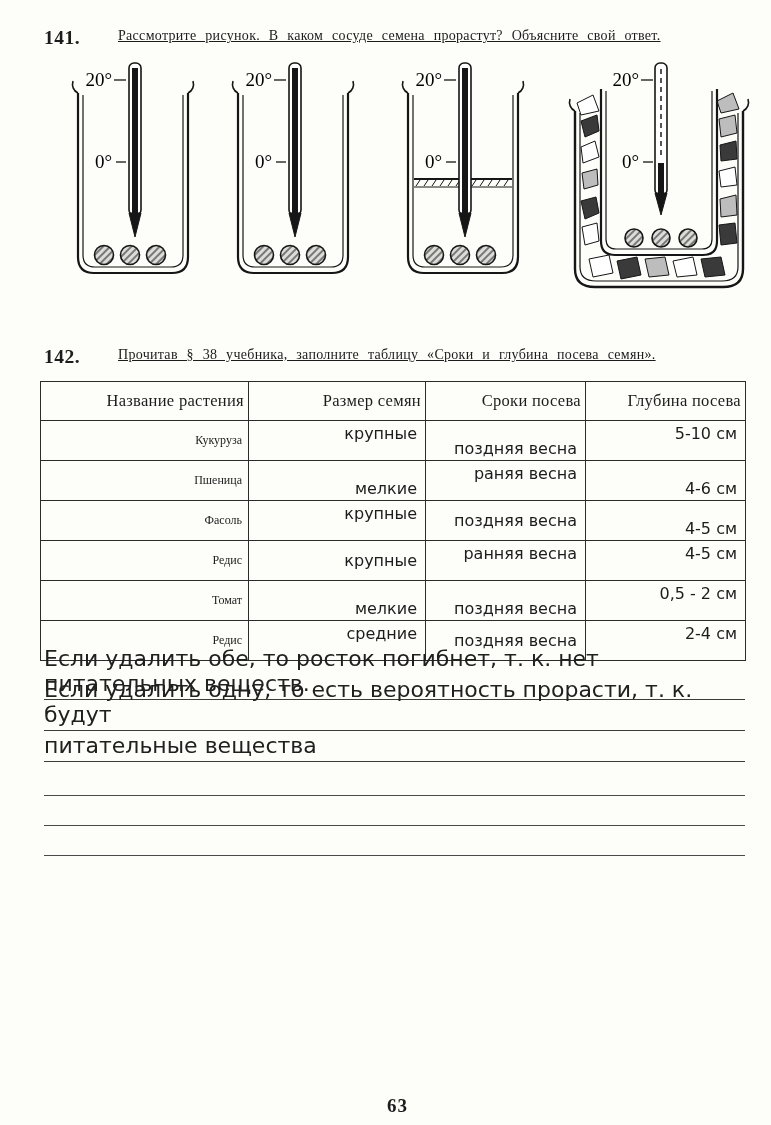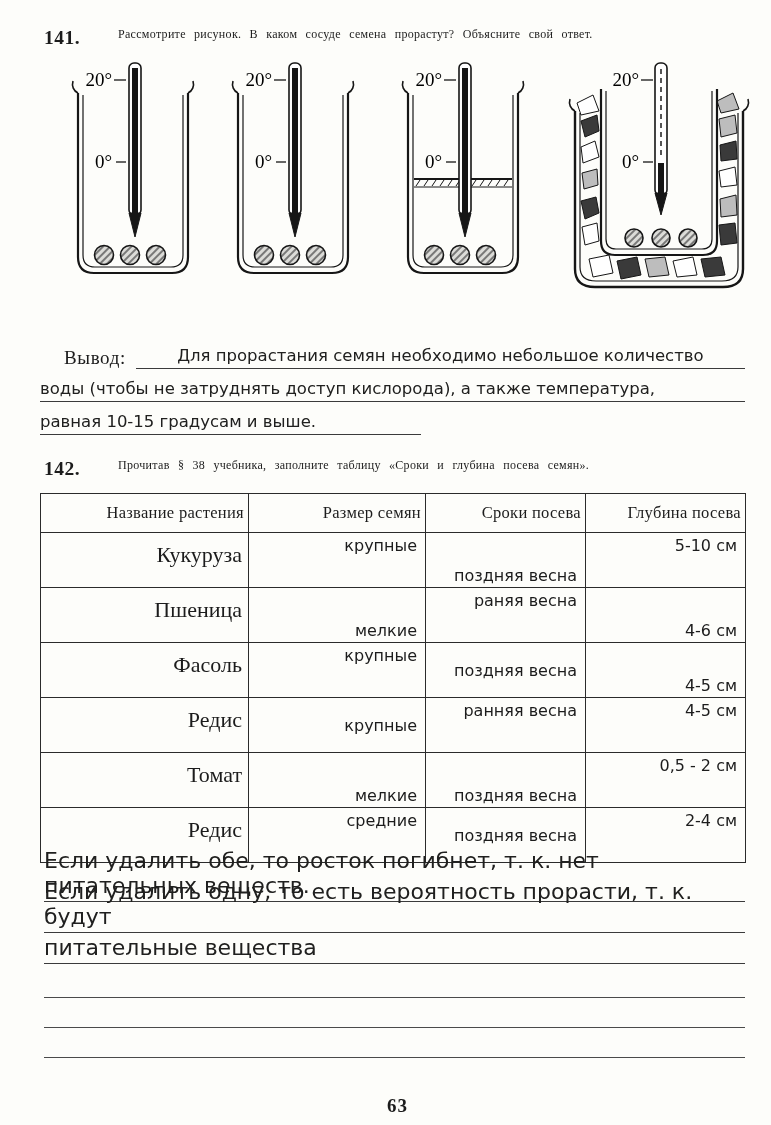--- a/index.html
+++ b/index.html
@@ -9,35 +9,35 @@
     background:#fdfdfa;
     font-family:"Liberation Serif", serif;
     color:#1c1c1c;
     box-sizing:border-box;
     padding-top:26px;
     overflow:hidden;
     margin:0 auto;
   }
   .prompt-row{display:flex;margin:0 26px 0 44px;gap:14px;}
   .num{font-weight:bold;font-size:19.5px;flex:0 0 60px;letter-spacing:.5px;padding-top:1px;}
-  .ptext{flex:1;font-size:12px;line-height:1.42;text-align:justify;letter-spacing:.3px;word-spacing:5px;}
+  .ptext{flex:1;font-size:14px;line-height:1.42;text-align:justify;letter-spacing:.3px;word-spacing:5px;text-decoration:underline;}
   .figure-wrap{margin:8px 0 0 66px;}
   .hw{font-family:"DejaVu Sans", sans-serif;color:#20201f;}
   .underline{border-bottom:1.6px solid #3b3b3b;}
   .conclusion{margin:12px 26px 0 40px;}
   .c-row1{display:flex;align-items:flex-end;height:34px;}
   .c-label{font-size:19px;letter-spacing:.6px;margin-left:24px;padding-right:10px;}
   .c-first{flex:1;font-size:16.5px;text-align:center;padding-bottom:3px;}
   .c-line{height:33px;display:flex;align-items:flex-end;font-size:16.5px;padding-bottom:3px;box-sizing:border-box;}
   .c-short{width:54%;}
   .section-gap-sm{margin-top:22px;}
   .tbl{width:705px;margin:13px 26px 0 40px;border-collapse:collapse;table-layout:fixed;text-align:right;}
   .tbl th,.tbl td{border:1.7px solid #2b2b2b;box-sizing:border-box;}
   .tbl th{font-weight:normal;font-size:16.5px;padding:9px 4px;letter-spacing:.3px;}
-  .tbl td.name{font-size:22px;padding:9px 6px 19px 10px;height:40px;}
+  .tbl td.name{font-size:12px;padding:9px 6px 9px 10px;height:40px;}
   .tbl td.hw-cell{font-family:"DejaVu Sans", sans-serif;font-size:16px;padding:4px 8px;height:40px;vertical-align:middle;}
   .tbl td.v-top{vertical-align:top;padding-top:3px;}
   .tbl td.v-bottom{vertical-align:bottom;padding-bottom:2px;}
   .answers{margin:8px 26px 0 44px;}
   .ans-line{height:31px;display:flex;align-items:flex-end;padding-bottom:3px;box-sizing:border-box;font-size:22px;border-bottom:1.6px solid #3b3b3b;}
   .empty-lines{margin:4px 26px 0 44px;}
   .empty-line{height:29px;border-bottom:1.4px solid #4a4a4a;}
   .page-number{position:absolute;bottom:8px;left:0;width:100%;text-align:center;font-size:19px;font-weight:bold;letter-spacing:1px;margin-left:12px;}
   svg text{font-family:"Liberation Serif", serif;}
 </style>
@@ -149,28 +149,20 @@
           <line x1="92" y1="8" x2="92" y2="98" stroke="#555555" stroke-width="2" stroke-dasharray="5,4"></line>
           <rect x="89" y="102" width="6" height="32" fill="#161616"></rect>
           <polygon points="86,132 98,132 92,154" fill="#161616" stroke="#161616" stroke-linejoin="round"></polygon>
         </g>
         <text x="70" y="25" text-anchor="end" font-size="19">20°</text>
         <text x="70" y="107" text-anchor="end" font-size="19">0°</text>
       </g>
     </svg>
   </div>
 
-  <div class="conclusion">
-    <div class="c-row1">
-      <span class="c-label">Вывод:</span>
-      <span class="hw underline c-first">Для прорастания семян необходимо небольшое количество</span>
-    </div>
-    <div class="hw underline c-line">воды (чтобы не затруднять доступ кислорода), а также температура,</div>
-    <div class="hw underline c-line c-short">равная 10-15 градусам и выше.</div>
-  </div>
 
   <div class="prompt-row section-gap-sm">
     <span class="num">142.</span>
     <span class="ptext">Прочитав § 38 учебника, заполните таблицу «Сроки и глубина посева семян».</span>
   </div>
 
   <table class="tbl">
     <colgroup>
         <col style="width:208px">
         <col style="width:177px">

